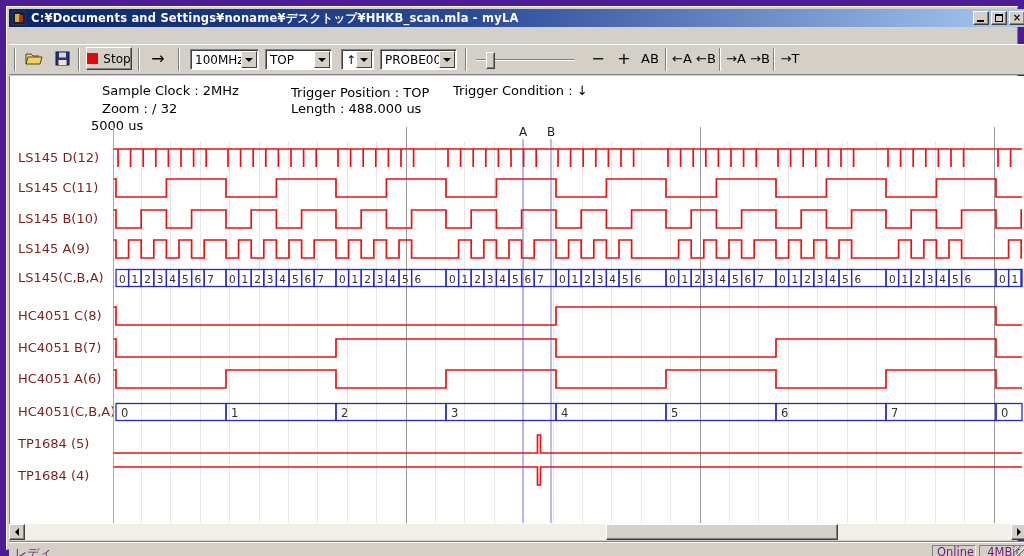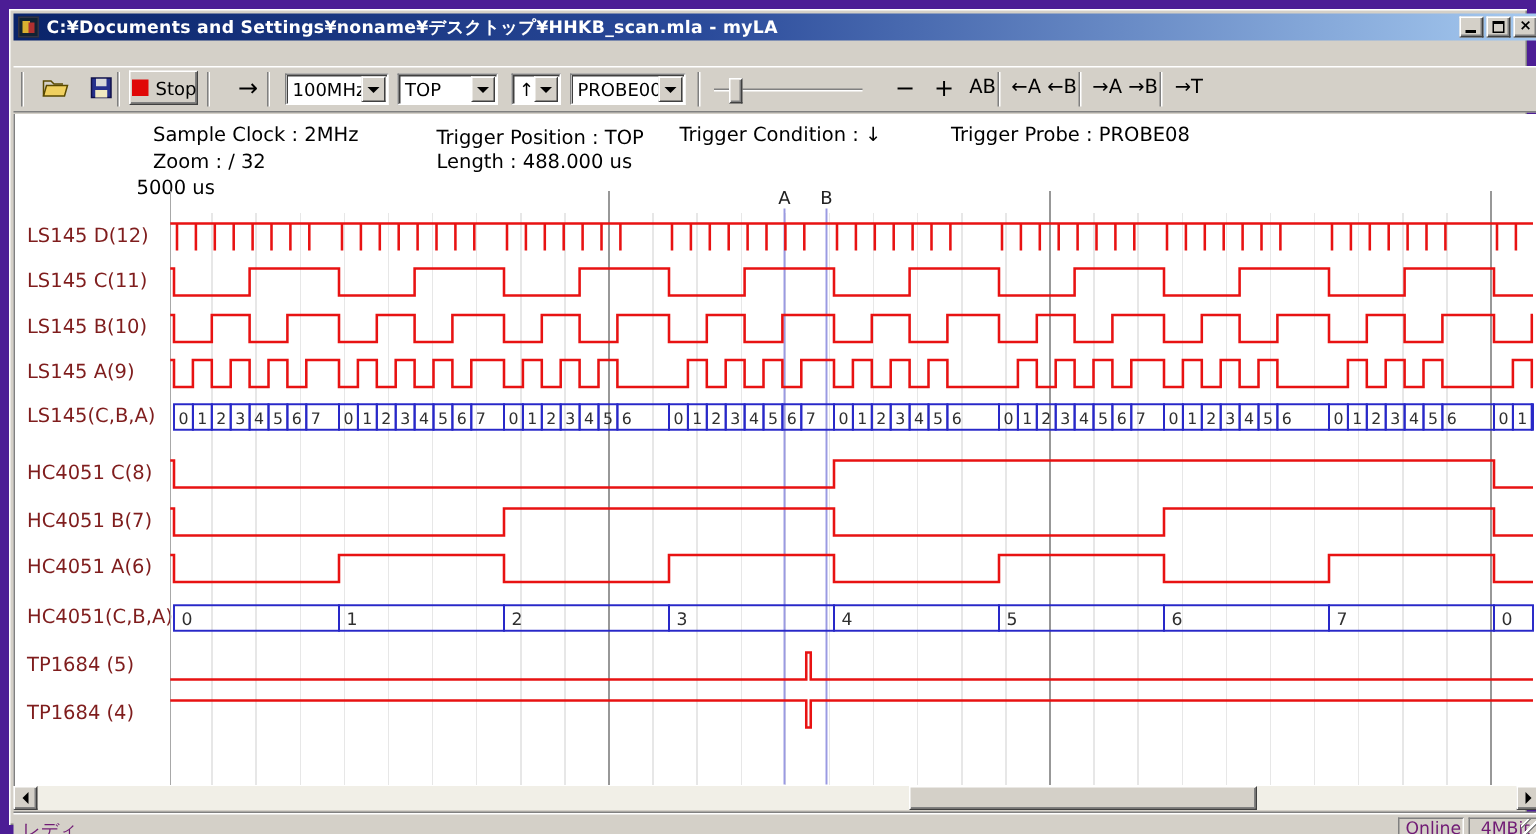--- a/index.html
+++ b/index.html
@@ -26,21 +26,21 @@
   .glyph-max { position:absolute; left:3px; top:2px; width:8px; height:8px; border:1px solid #000; border-top-width:2px; }
   
   .menubar { position:absolute; left:4px; top:22px; width:1016px; height:17px;
              display:flex; align-items:center; font-size:12.5px; color:#000; }
   .menu-item { padding:0 8px; margin-right:8px; white-space:nowrap; }
   
   .toolbar { position:absolute; left:3px; top:38px; width:1018px; height:31px;
              border-top:1px solid #fff; border-bottom:1px solid #808080; background:#d4d0c8; }
   .tb { position:absolute; }
   .tb-sep { width:2px; height:23px; border-left:1px solid #808080; border-right:1px solid #fff; top:3px; }
-  .tb-btn { height:23px; top:2px; display:flex; align-items:center; justify-content:flex-end;
+  .tb-btn { height:23px; top:2px; display:flex; align-items:center; justify-content:center;
             font-size:13px; color:#000; }
   .tb-raised { border:1px solid; border-color:#fff #404040 #404040 #fff; box-shadow:inset -1px -1px 0 #808080; }
   .stop-square { width:11px; height:11px; background:#e00808; margin-right:5px; flex:none; }
   .combo { height:21px; top:4px; background:#fff; border:1px solid;
            border-color:#808080 #fff #fff #808080; box-shadow:inset 1px 1px 0 #404040;
            display:flex; align-items:center; font-size:12px; }
   .combo-text { padding-left:4px; flex:1; white-space:nowrap; overflow:hidden; }
   .combo-arrow { width:16px; height:17px; background:#d4d0c8; margin:0 1px 0 0; flex:none;
                  border:1px solid; border-color:#fff #404040 #404040 #fff;
                  display:flex; align-items:center; justify-content:center; }
@@ -193,21 +193,20 @@
     <div class="tb tb-btn" style="left:769px;width:24px">
         <span>→T</span>
       </div>
   </div>
 
   <div class="client"></div>
 
   <div class="info-text" style="left:96px;top:77px">Sample Clock : 2MHz</div>
   <div class="info-text" style="left:285px;top:79px">Trigger Position : TOP</div>
   <div class="info-text" style="left:447px;top:77px">Trigger Condition : ↓</div>
-  <div class="info-text" style="left:628px;top:77px">Trigger Probe : PROBE08</div>
   <div class="info-text" style="left:96px;top:95px">Zoom : /  32</div>
   <div class="info-text" style="left:285px;top:95px">Length : 488.000 us</div>
   <div class="info-text" style="left:85px;top:112px">5000 us</div>
 
   <div class="cursor-label" style="left:510px;top:119px">A</div>
   <div class="cursor-label" style="left:538px;top:119px">B</div>
 
   <div id="channel-labels">
       <div class="channel-label" style="top: 144px;">LS145 D(12)</div>
       <div class="channel-label" style="top: 174px;">LS145 C(11)</div>

